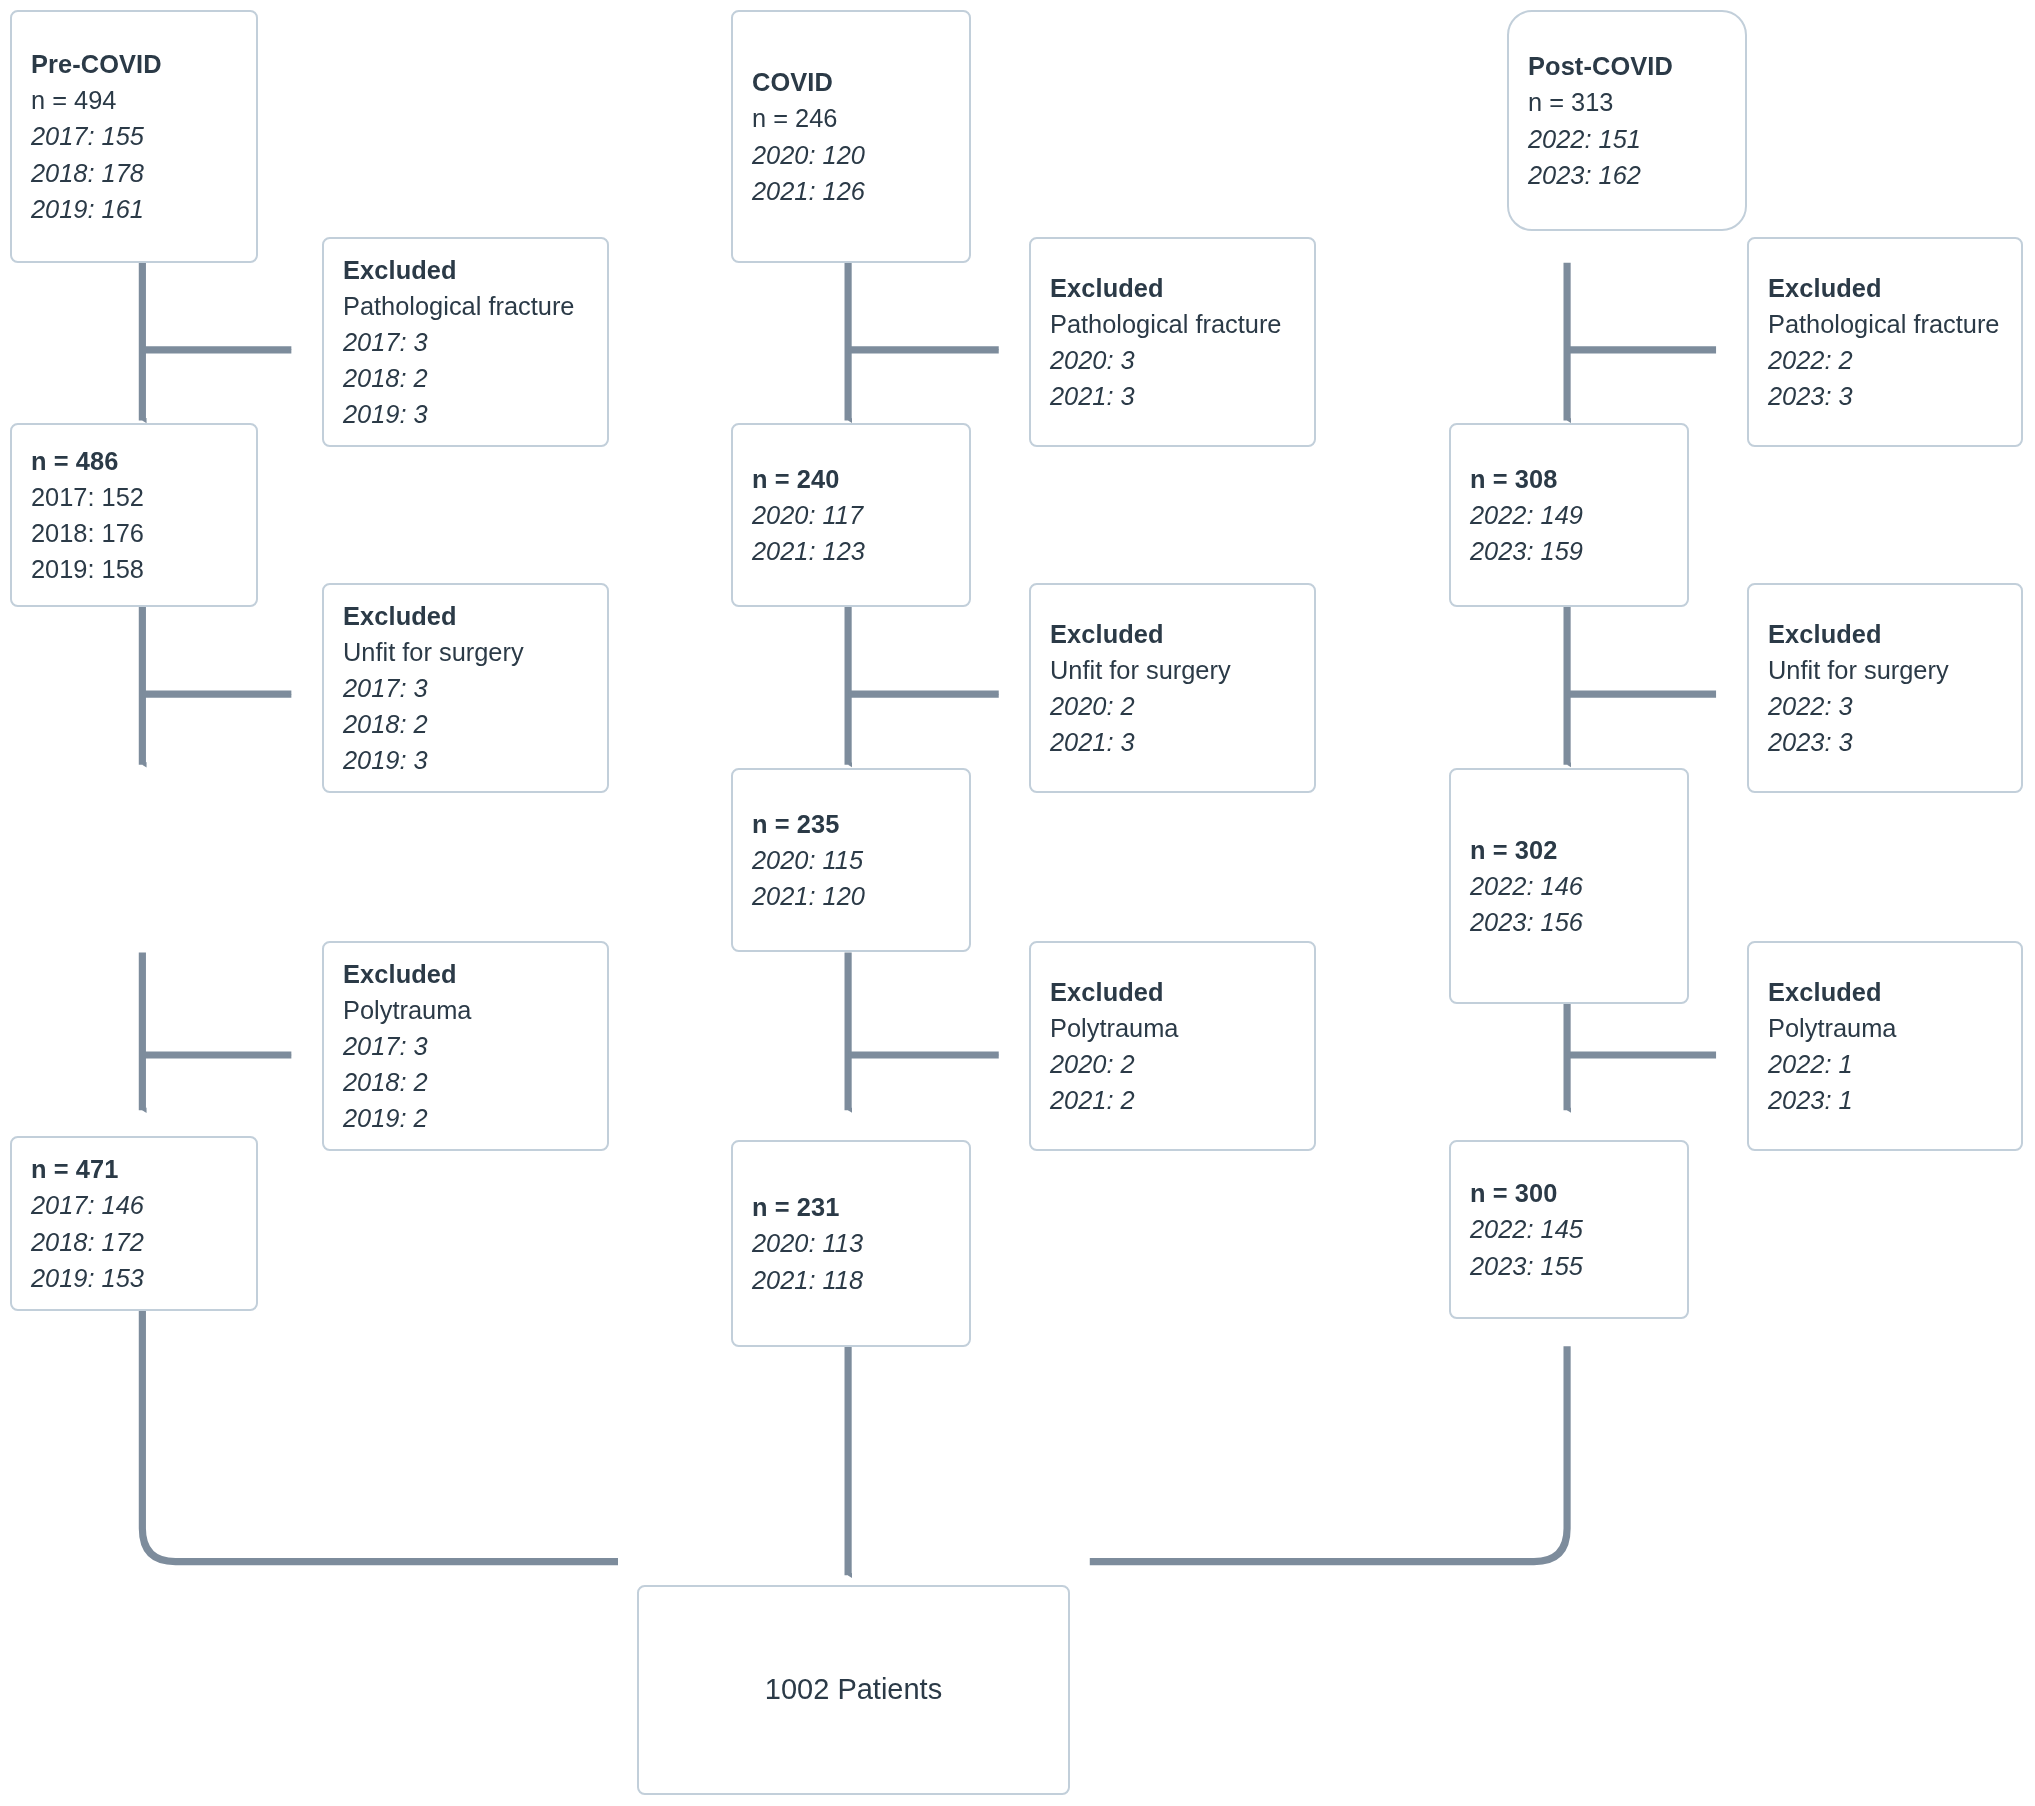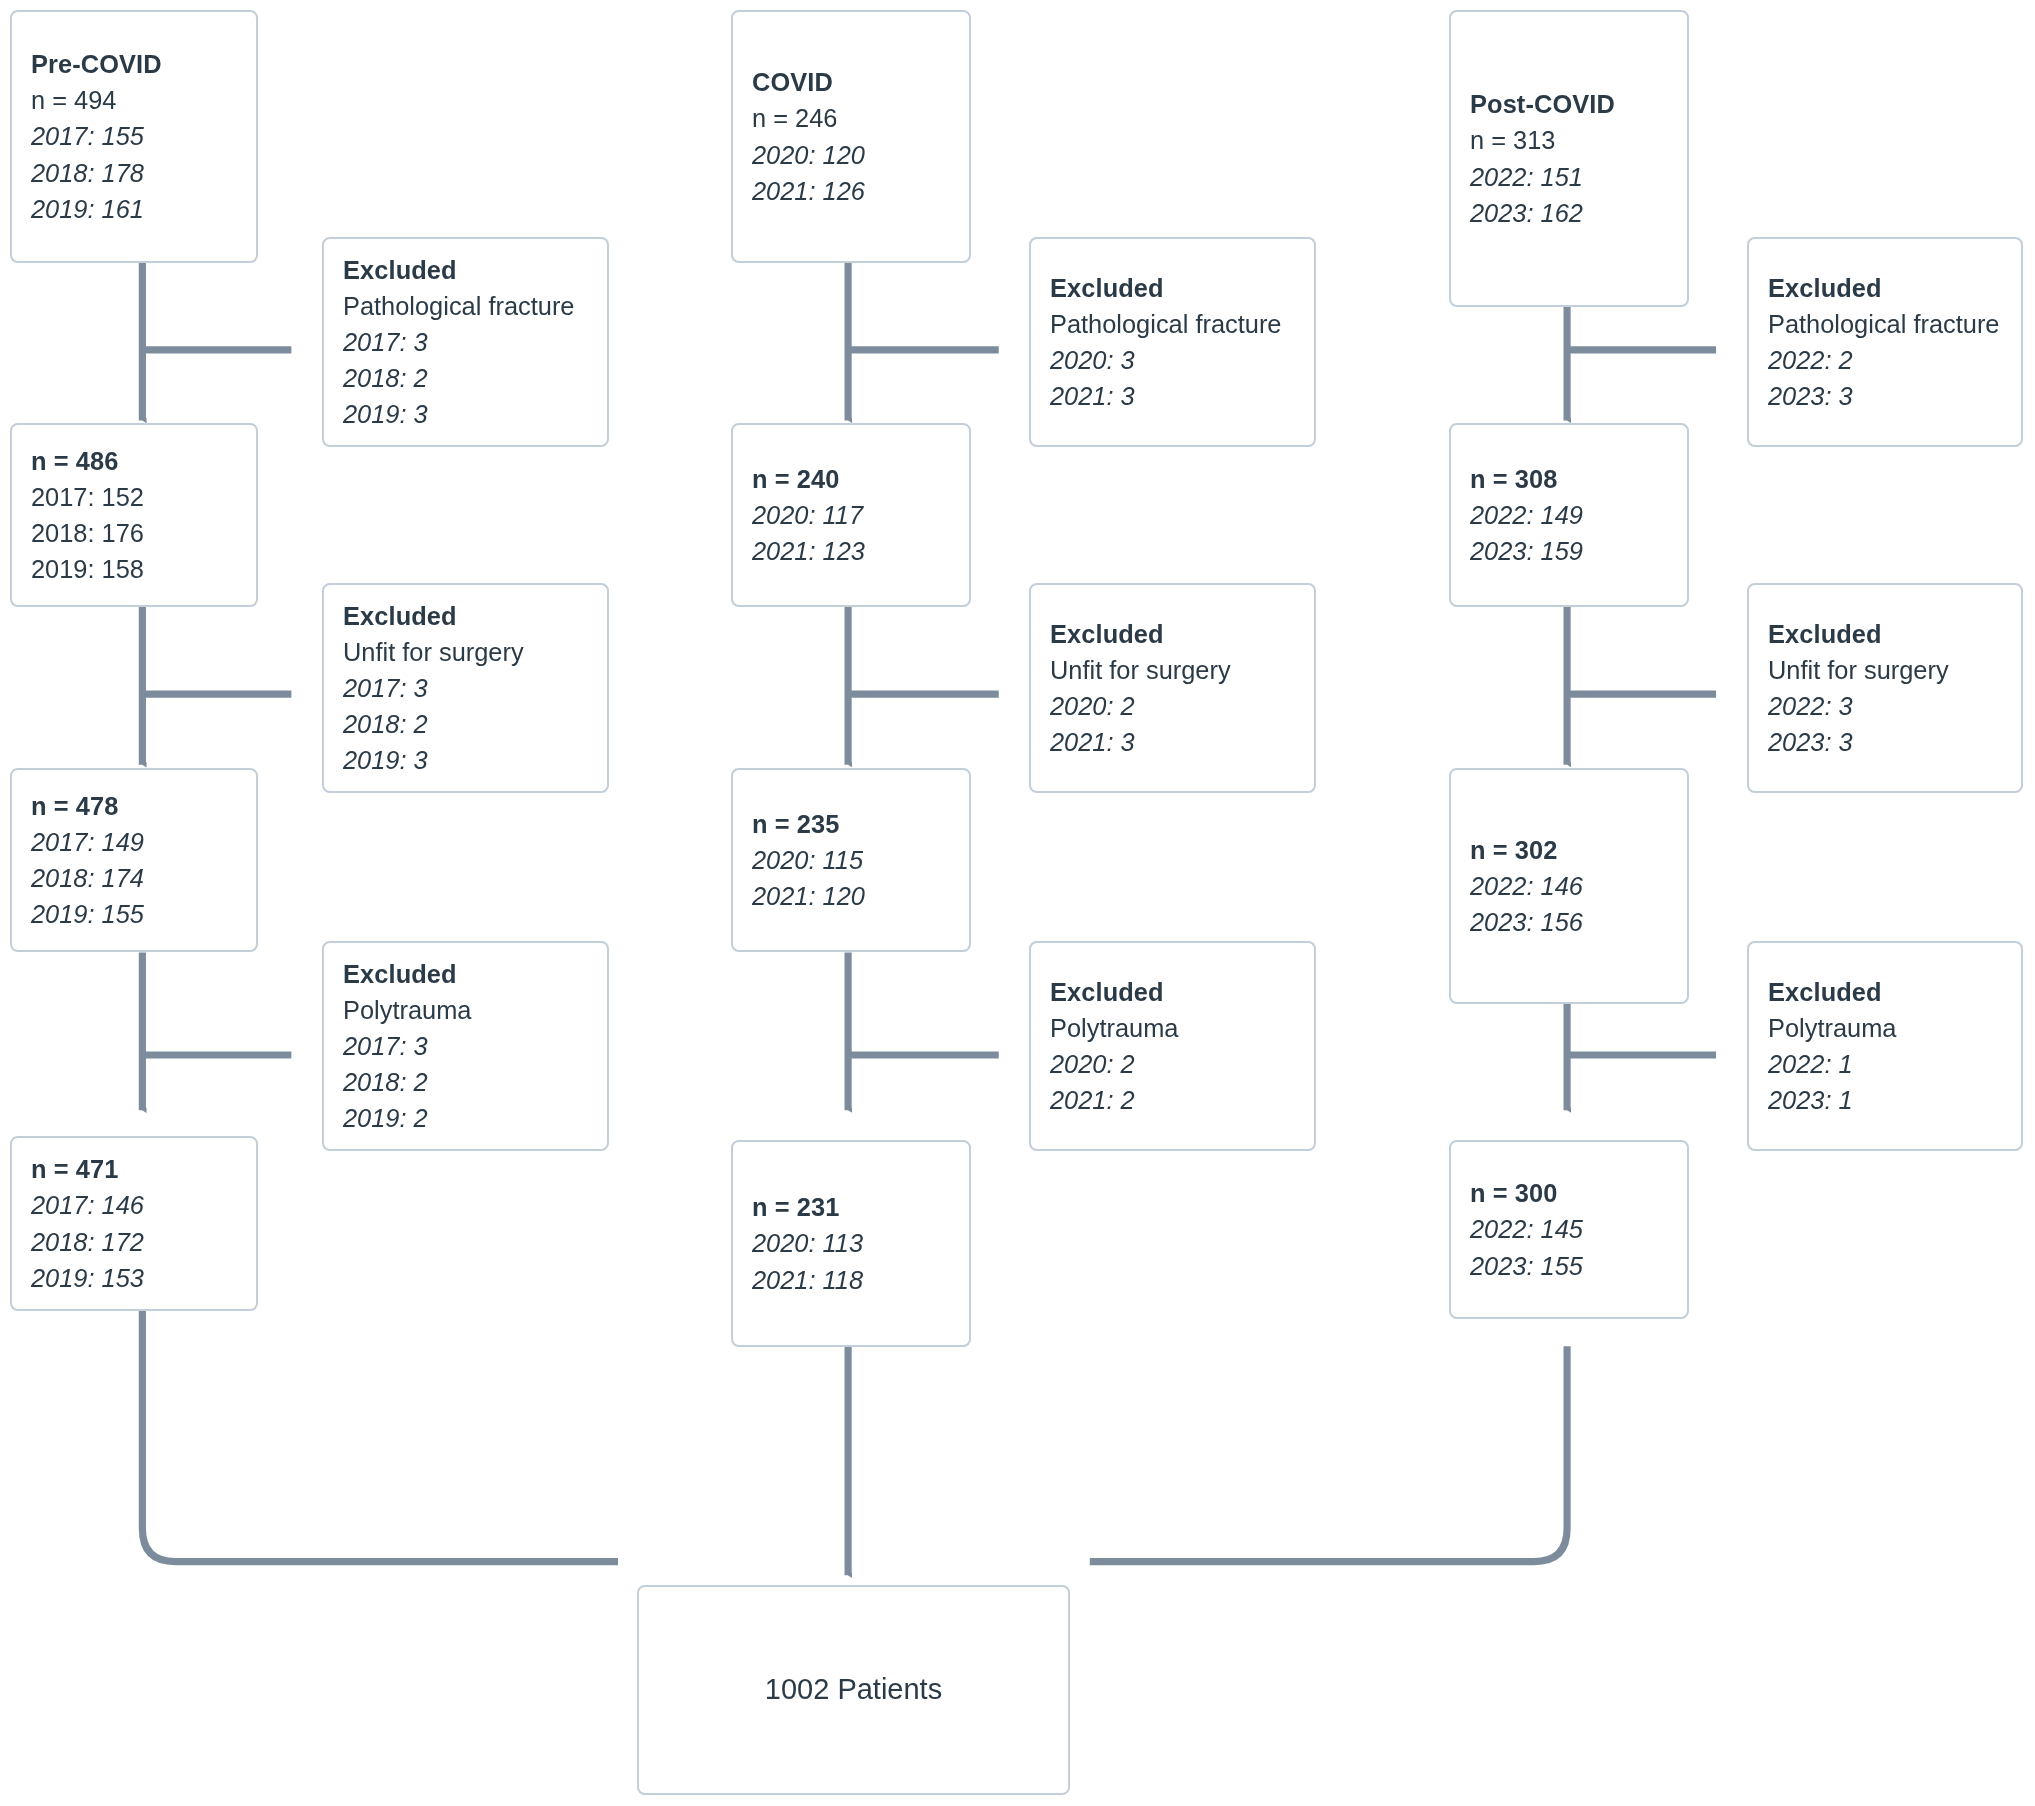--- a/index.html
+++ b/index.html
@@ -136,26 +136,20 @@
   </div>
 
   <div class="node" style="left:322px; top:583px; width:287px; height:210px;">
     <div class="line bold">Excluded</div>
     <div class="line">Unfit for surgery</div>
     <div class="line italic">2017: 3</div>
     <div class="line italic">2018: 2</div>
     <div class="line italic">2019: 3</div>
   </div>
 
-  <div class="node" style="left:10px; top:768px; width:248px; height:184px;">
-    <div class="line bold">n = 478</div>
-    <div class="line italic">2017: 149</div>
-    <div class="line italic">2018: 174</div>
-    <div class="line italic">2019: 155</div>
-  </div>
 
   <div class="node" style="left:322px; top:941px; width:287px; height:210px;">
     <div class="line bold">Excluded</div>
     <div class="line">Polytrauma</div>
     <div class="line italic">2017: 3</div>
     <div class="line italic">2018: 2</div>
     <div class="line italic">2019: 2</div>
   </div>
 
   <div class="node" style="left:10px; top:1136px; width:248px; height:175px;">
@@ -204,21 +198,21 @@
     <div class="line italic">2020: 2</div>
     <div class="line italic">2021: 2</div>
   </div>
 
   <div class="node" style="left:731px; top:1140px; width:240px; height:207px;">
     <div class="line bold">n = 231</div>
     <div class="line italic">2020: 113</div>
     <div class="line italic">2021: 118</div>
   </div>
 
-  <div class="node" style="left:1449px; top:10px; width:240px; height:297px;">
+  <div class="node" style="left:1507px; top:10px; width:240px; height:221px;border-radius:25px;">
     <div class="line bold">Post-COVID</div>
     <div class="line">n = 313</div>
     <div class="line italic">2022: 151</div>
     <div class="line italic">2023: 162</div>
   </div>
 
   <div class="node" style="left:1747px; top:237px; width:276px; height:210px;">
     <div class="line bold">Excluded</div>
     <div class="line">Pathological fracture</div>
     <div class="line italic">2022: 2</div>

